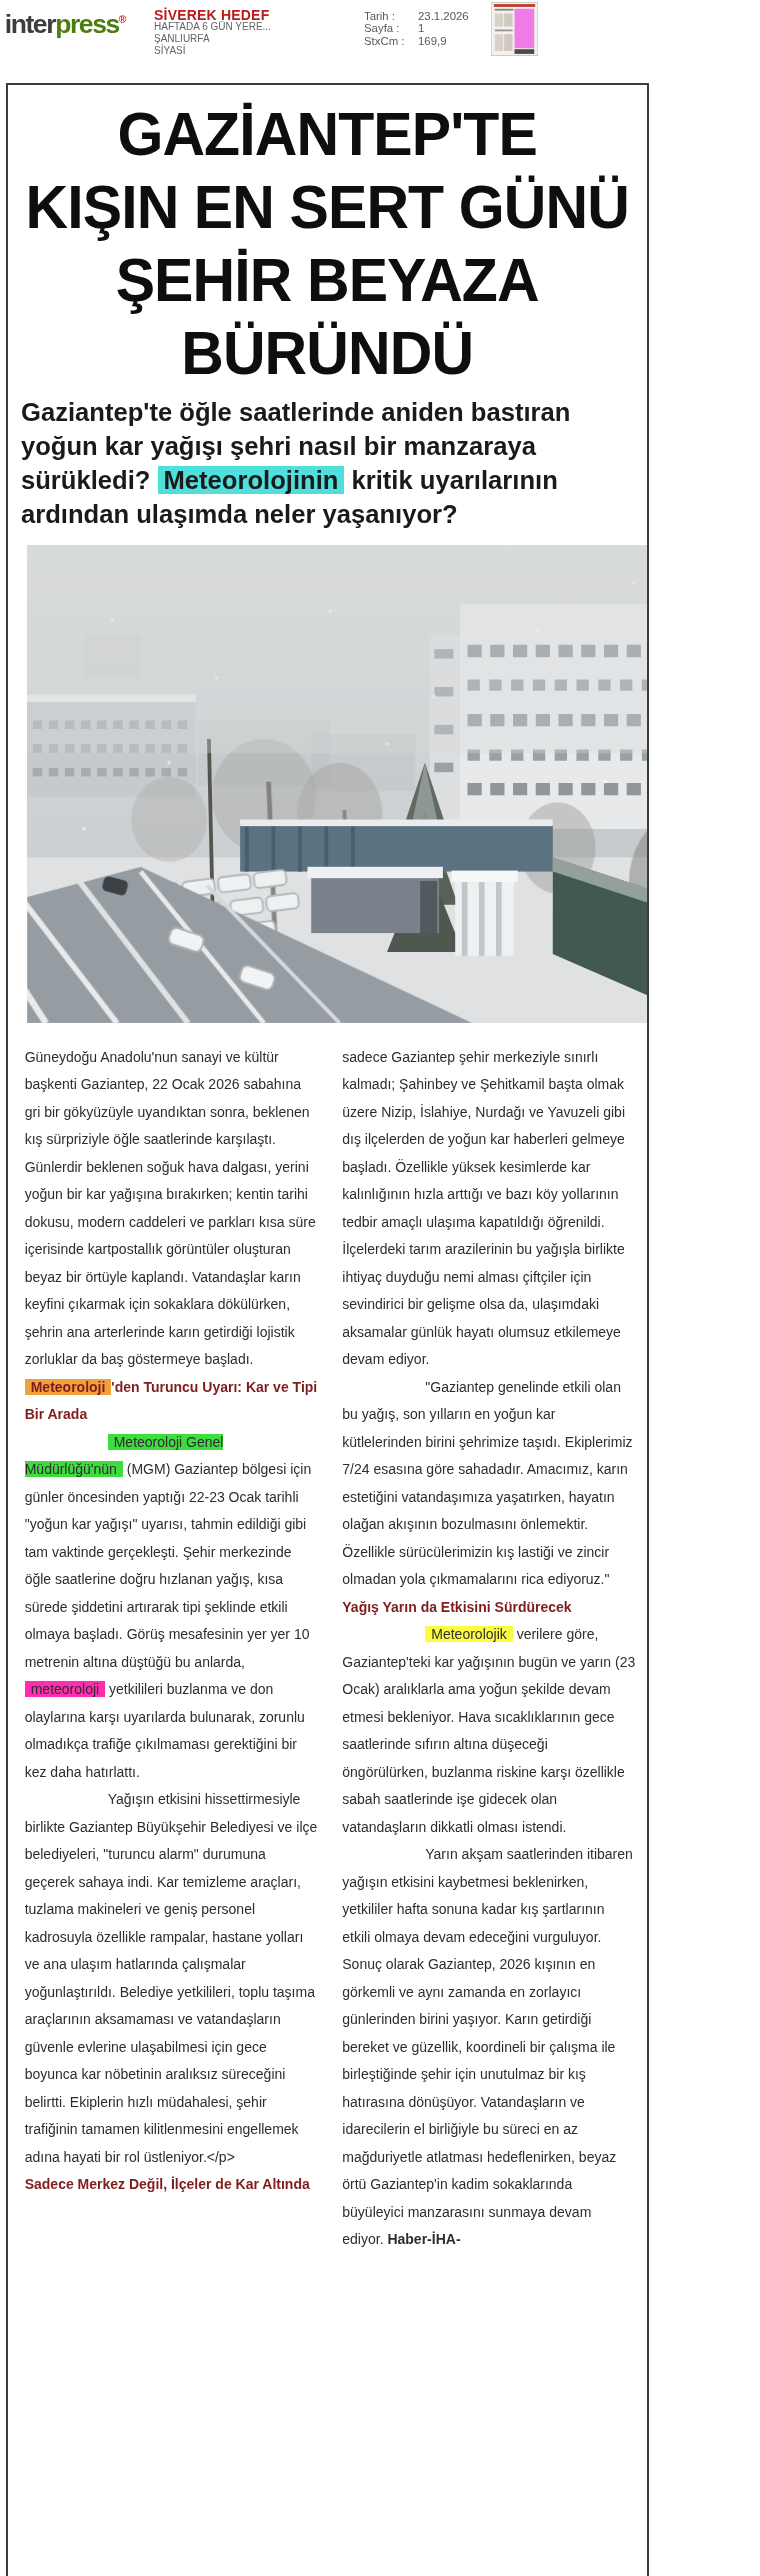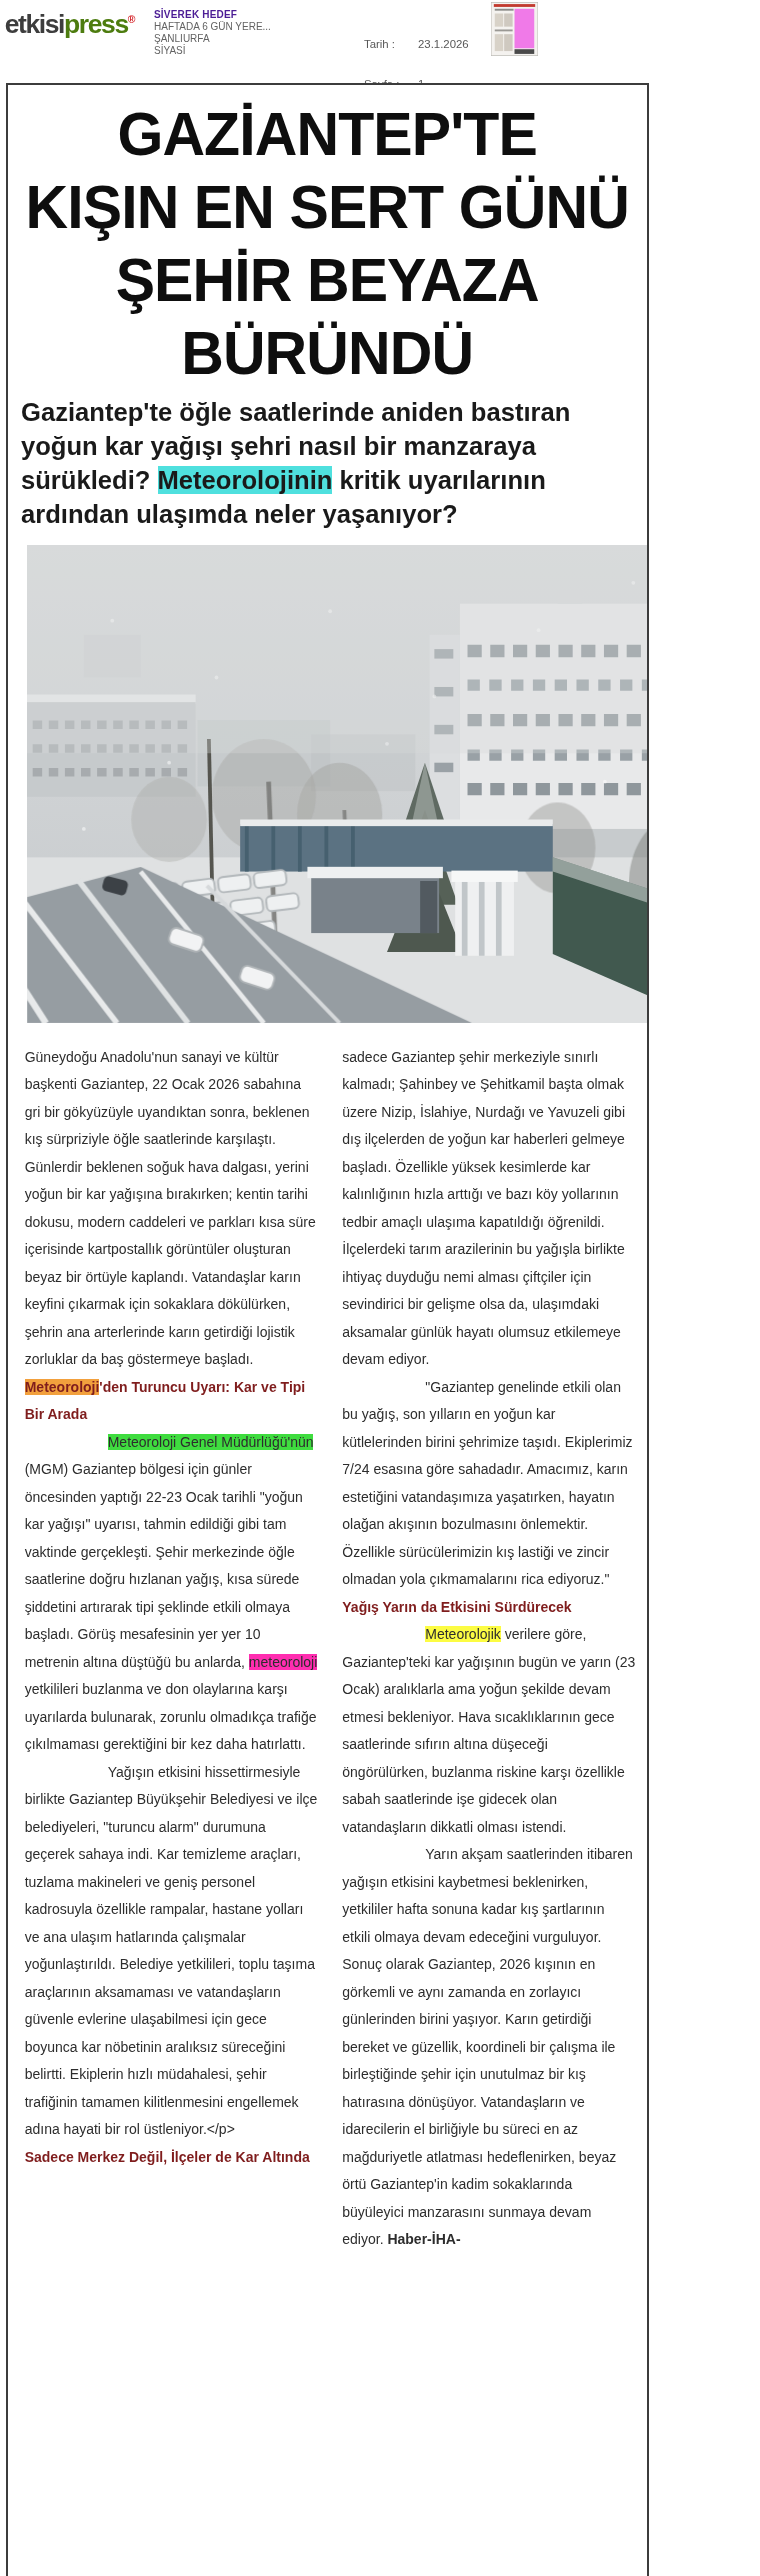--- a/index.html
+++ b/index.html
@@ -7,50 +7,50 @@
     width:760px;height:2576px;position:relative;background:#ffffff;
     font-family:"Liberation Sans", sans-serif;overflow:hidden;
     -webkit-font-smoothing:antialiased;
   }
   
   .hdr-logo{position:absolute;left:4.7px;top:8.5px;font-size:26.5px;font-weight:bold;letter-spacing:-1.4px;}
   .hdr-logo .lg-a{color:#3d3d3d;}
   .hdr-logo .lg-b{color:#4d7c0f;}
   .hdr-logo .lg-m{color:#d42127;font-size:10.4px;vertical-align:super;letter-spacing:0;}
   .pub{position:absolute;left:154px;top:8.5px;line-height:12px;}
-  .pub .pub-name{font-size:10px;font-weight:bold;color:#4c1d95;letter-spacing:0.2px;}
+  .pub .pub-name{font-size:14px;font-weight:bold;color:#b91c1c;letter-spacing:0.2px;}
   .pub .pub-line{font-size:10px;color:#636363;}
   .meta{position:absolute;left:364px;top:9.5px;font-size:11.4px;color:#585858;line-height:12.8px;}
-  .meta-row{display:flex;margin-top:28px;}
+  .meta-row{display:flex;}
   .meta-label{width:54px;}
   .thumb{position:absolute;left:491px;top:1.9px;width:47px;height:54px;}
   
   .article{
     position:absolute;left:5.7px;top:83px;width:643px;height:2493px;
     border:2.8px solid #3c3c3c;border-bottom:none;box-sizing:border-box;
     overflow:hidden;background:#fff;
   }
   .headline{margin-top:13.3px;text-align:center;font-weight:bold;color:#0e0e0e;
     font-size:59px;line-height:70px;letter-spacing:-0.9px;transform:scaleY(1.04);transform-origin:top center;}
   .lead{margin:17px 13.3px 0 13.3px;font-size:25.6px;line-height:34px;font-weight:bold;color:#1a1a1a;}
   .photo{display:block;margin:13.3px 0 0 19px;width:684px;height:478px;background:#cfd2d4;}
   
   .cols{display:flex;gap:24.6px;margin-top:21px;padding:0 11.4px 0 17px;}
   .col{width:348px;font-size:14px;line-height:27.5px;color:#2d2d2d;}
   .para{margin:0;}
   .para.indent{text-indent:83px;}
   .subhead{margin:0;font-weight:bold;color:#7f1d1d;}
-  .hl{padding:0 0;}
+  .hl{padding:0 6px;}
   .bold{font-weight:bold;}
 </style>
 </head>
 <body>
 
 <div class="hdr-logo">
-  <span class="lg-a">etkisi</span><span class="lg-b">press</span><span class="lg-m">®</span>
+  <span class="lg-a">inter</span><span class="lg-b">press</span><span class="lg-m">®</span>
 </div>
 
 <div class="pub">
   <div class="pub-name">SİVEREK HEDEF</div>
   <div class="pub-line">HAFTADA 6 GÜN YERE...</div>
   <div class="pub-line">ŞANLIURFA</div>
   <div class="pub-line">SİYASİ</div>
 </div>
 
 <div class="meta">

